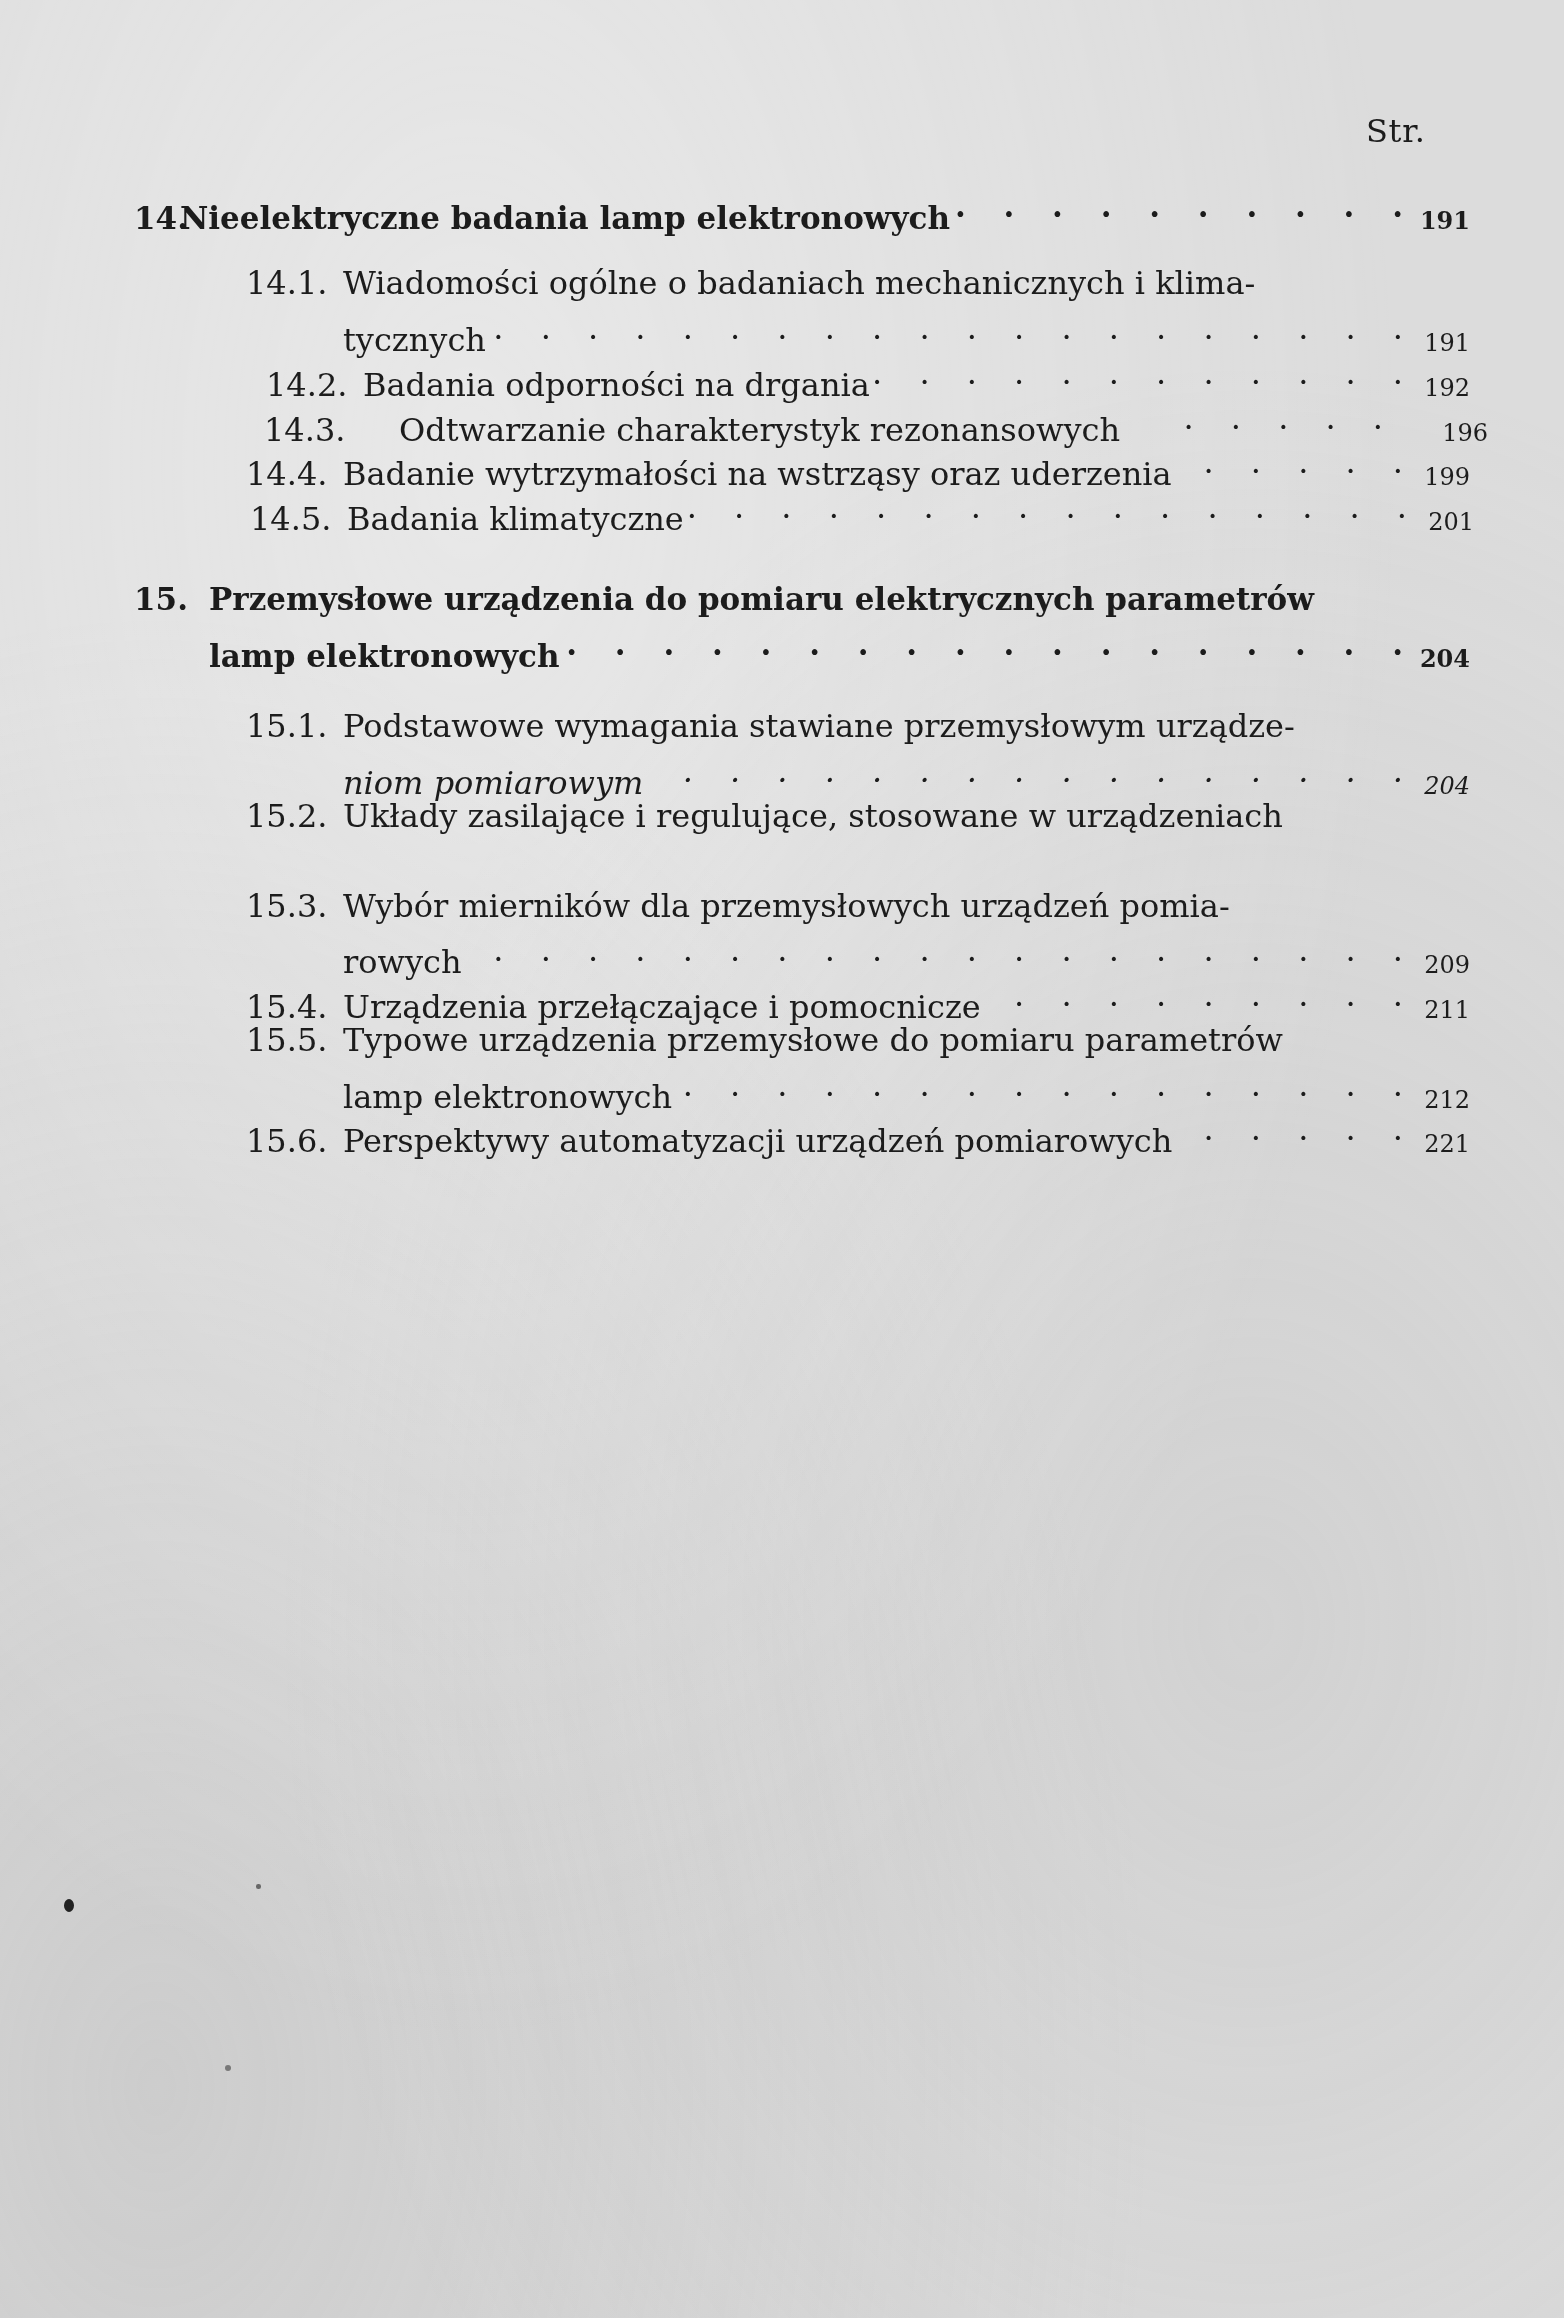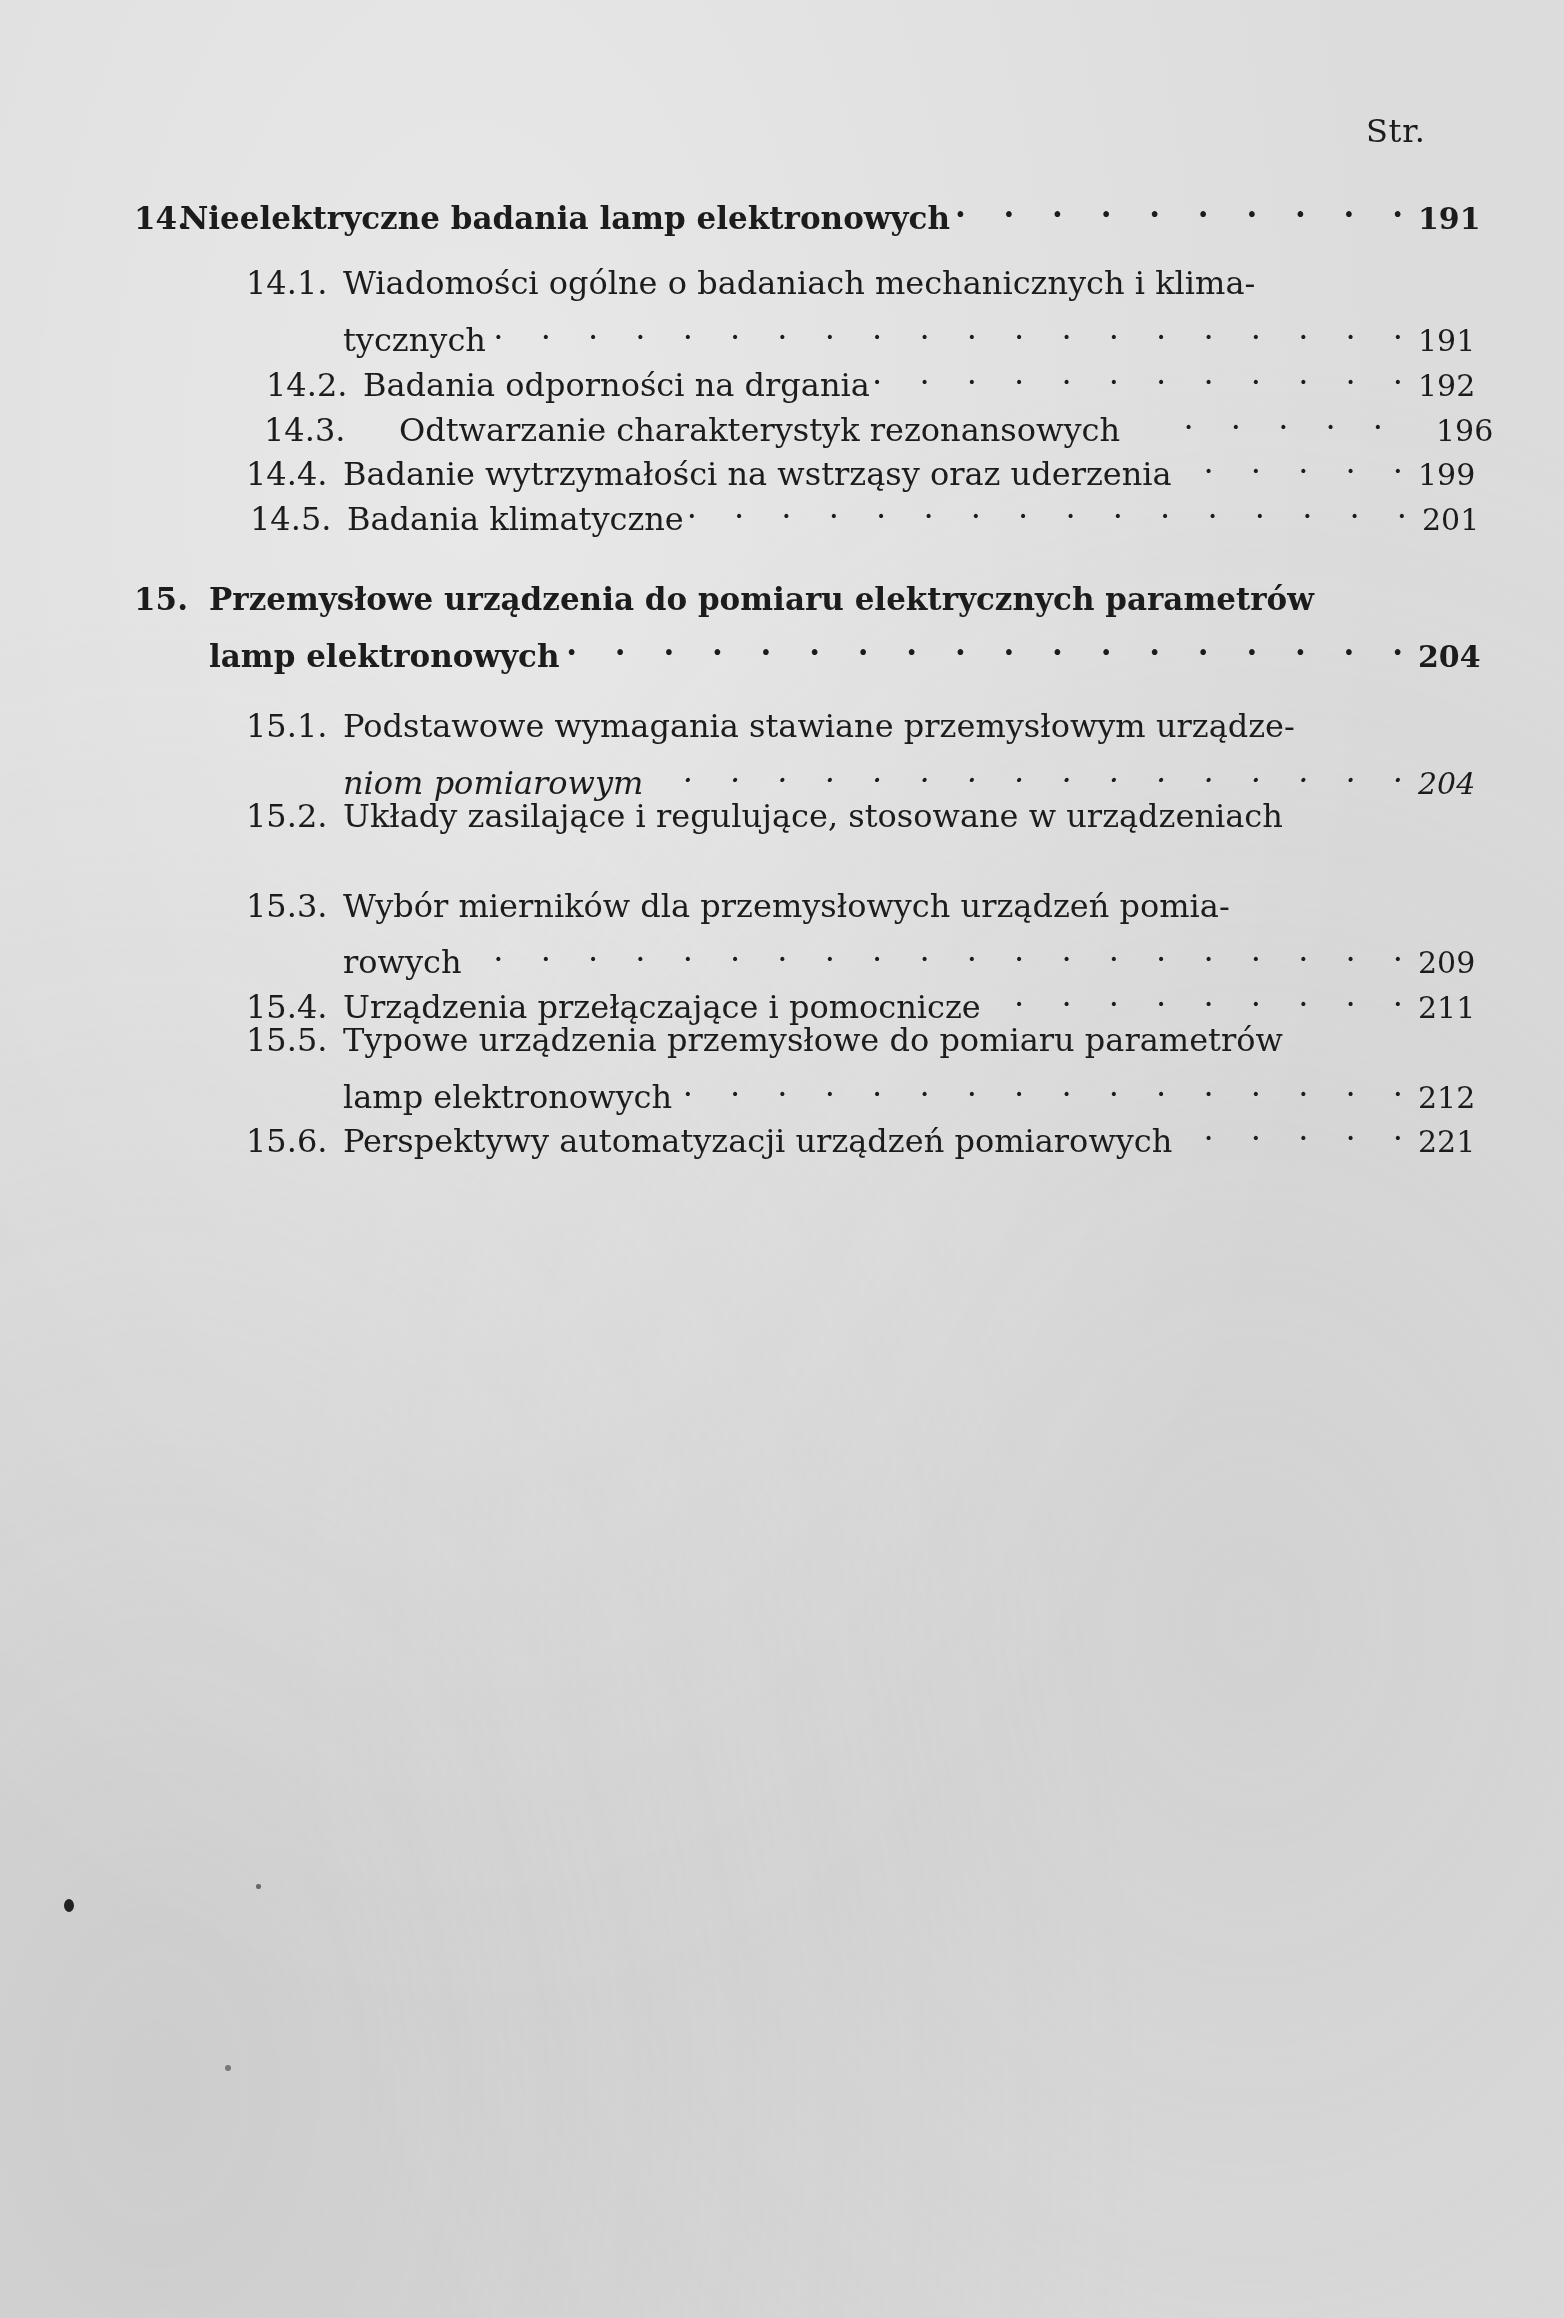--- a/index.html
+++ b/index.html
@@ -29,21 +29,21 @@
   .txt { display: inline-block; }
   .dots {
     flex: 1; overflow: hidden; white-space: nowrap;
     letter-spacing: 0; text-align: right; padding: 0 15px 0 13.4px;
   }
   .dots::before {
     content: ". . . . . . . . . . . . . . . . . . . . . . . . . . . . . . . . . . . . . . . . . . . . .";
     word-spacing: 27px; letter-spacing: 0;
     float: right;
   }
-  .pg { display: inline-block; width: 52px; text-align: right; font-size: 30px; }
+  .pg { display: inline-block; width: 52px; text-align: right; font-size: 24px; }
   .speck { position: absolute; border-radius: 50%; background: #222; }
 </style>
 </head>
 <body>
 
 <div class="page">
 
   <div class="str-label">Str.</div>
 
   <div class="toc-line chapter" style="left:134px; top:184px; width:1336px;">

